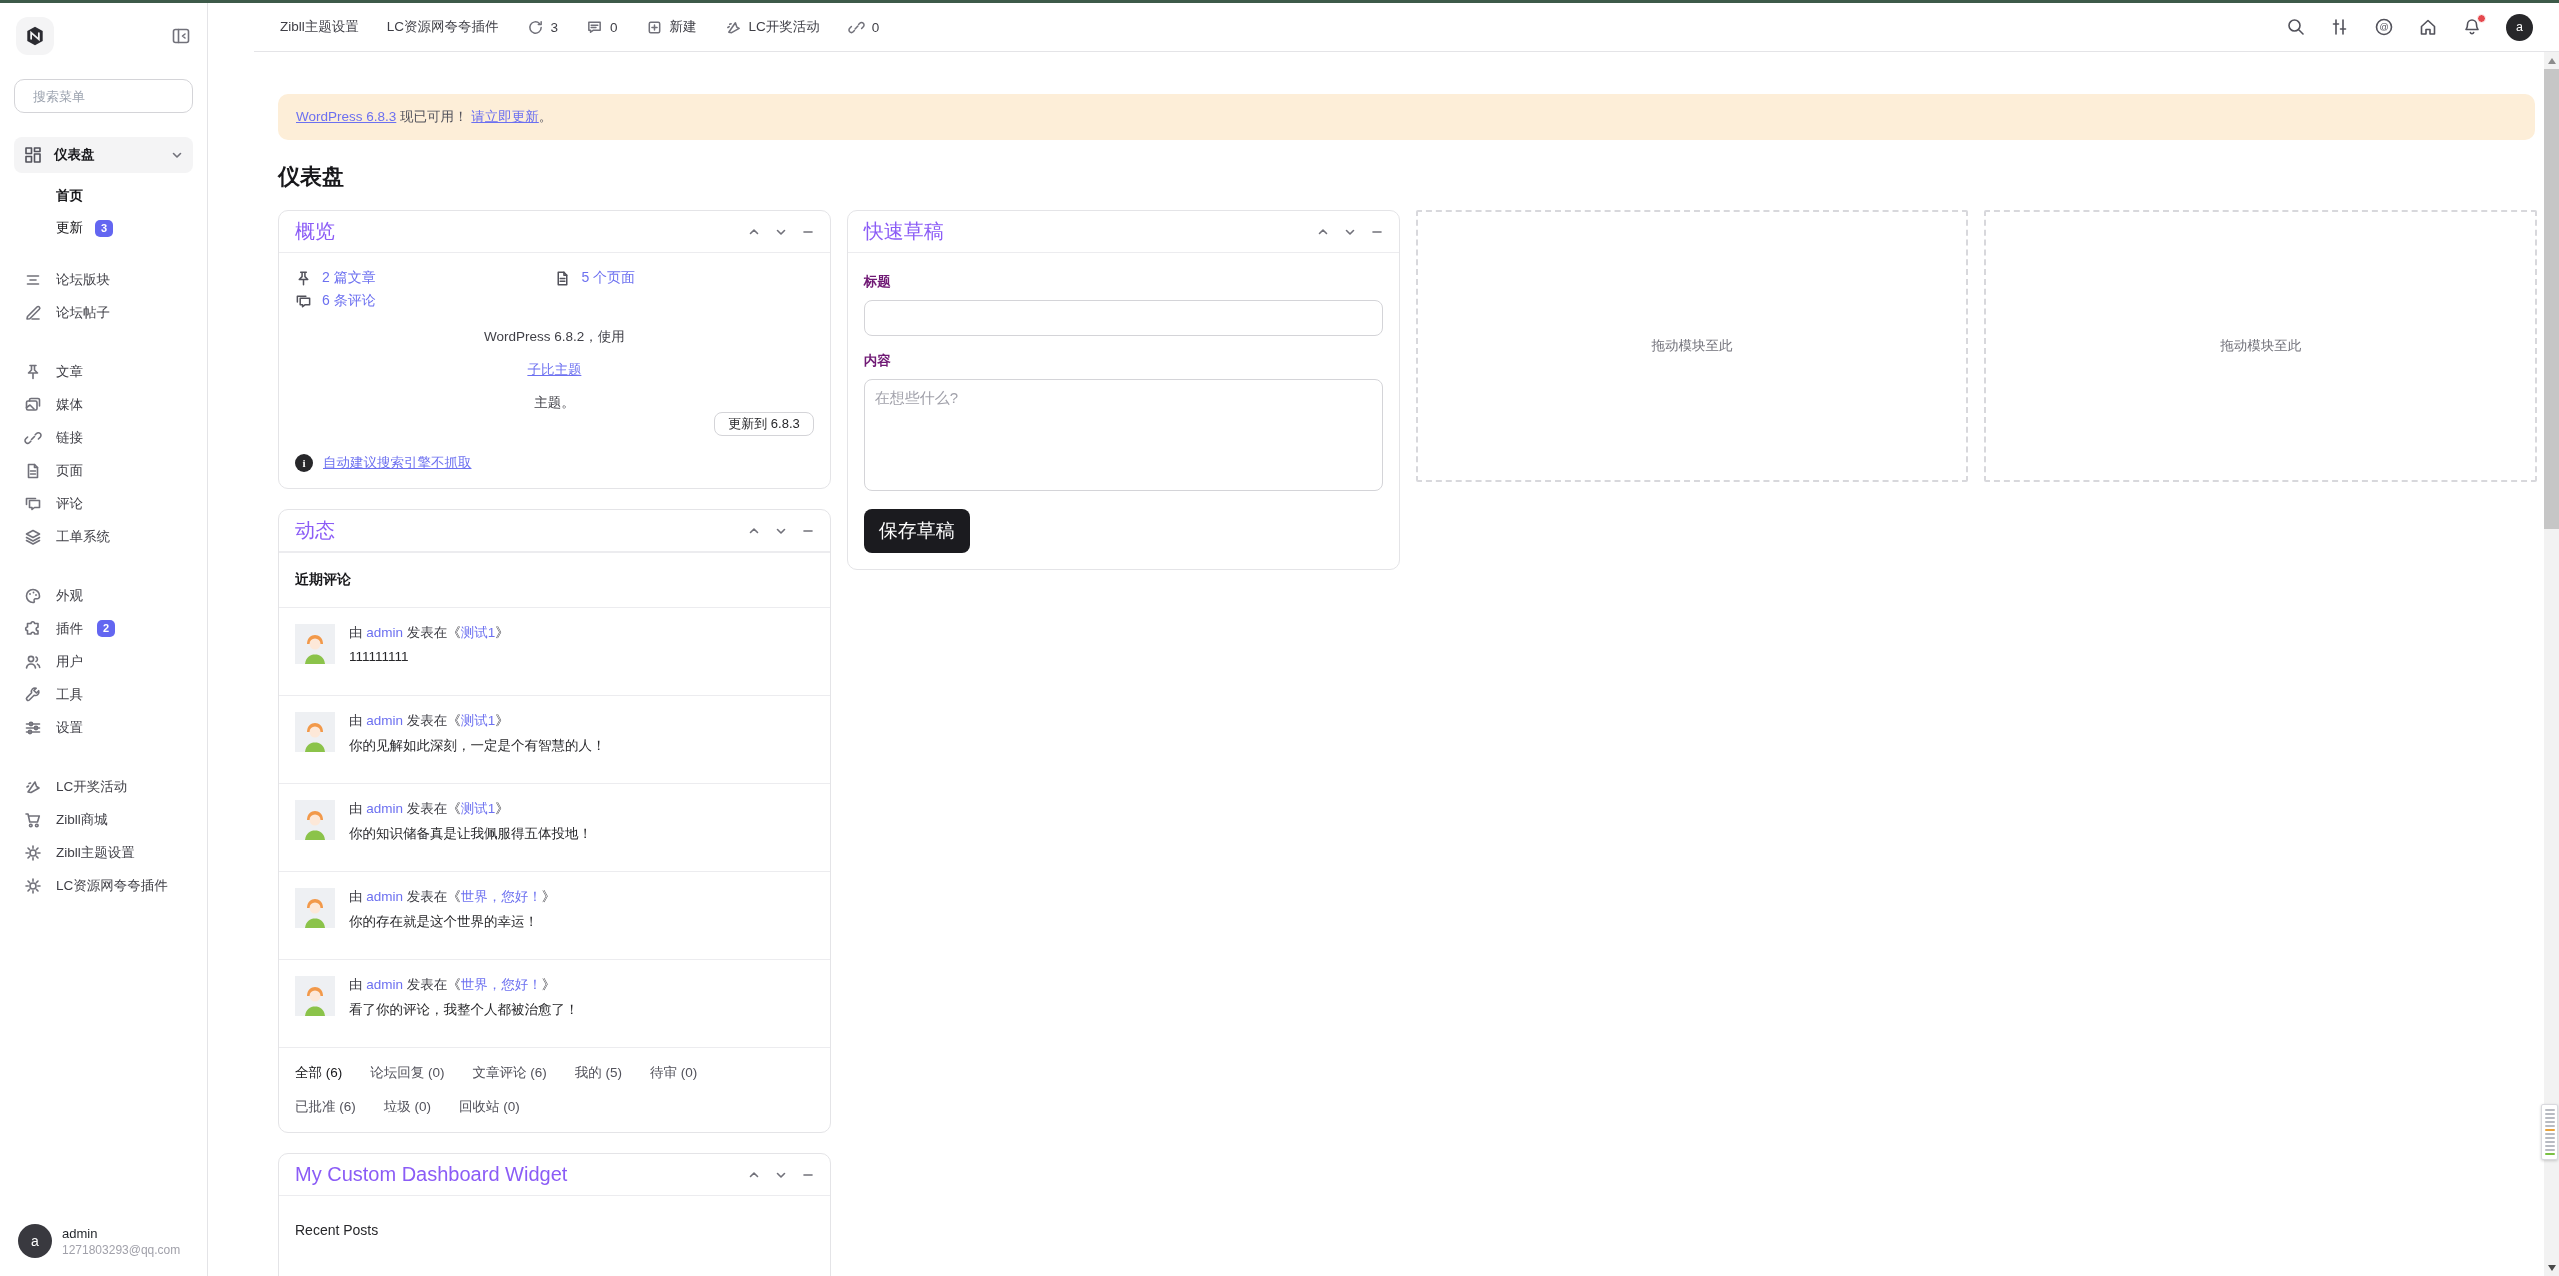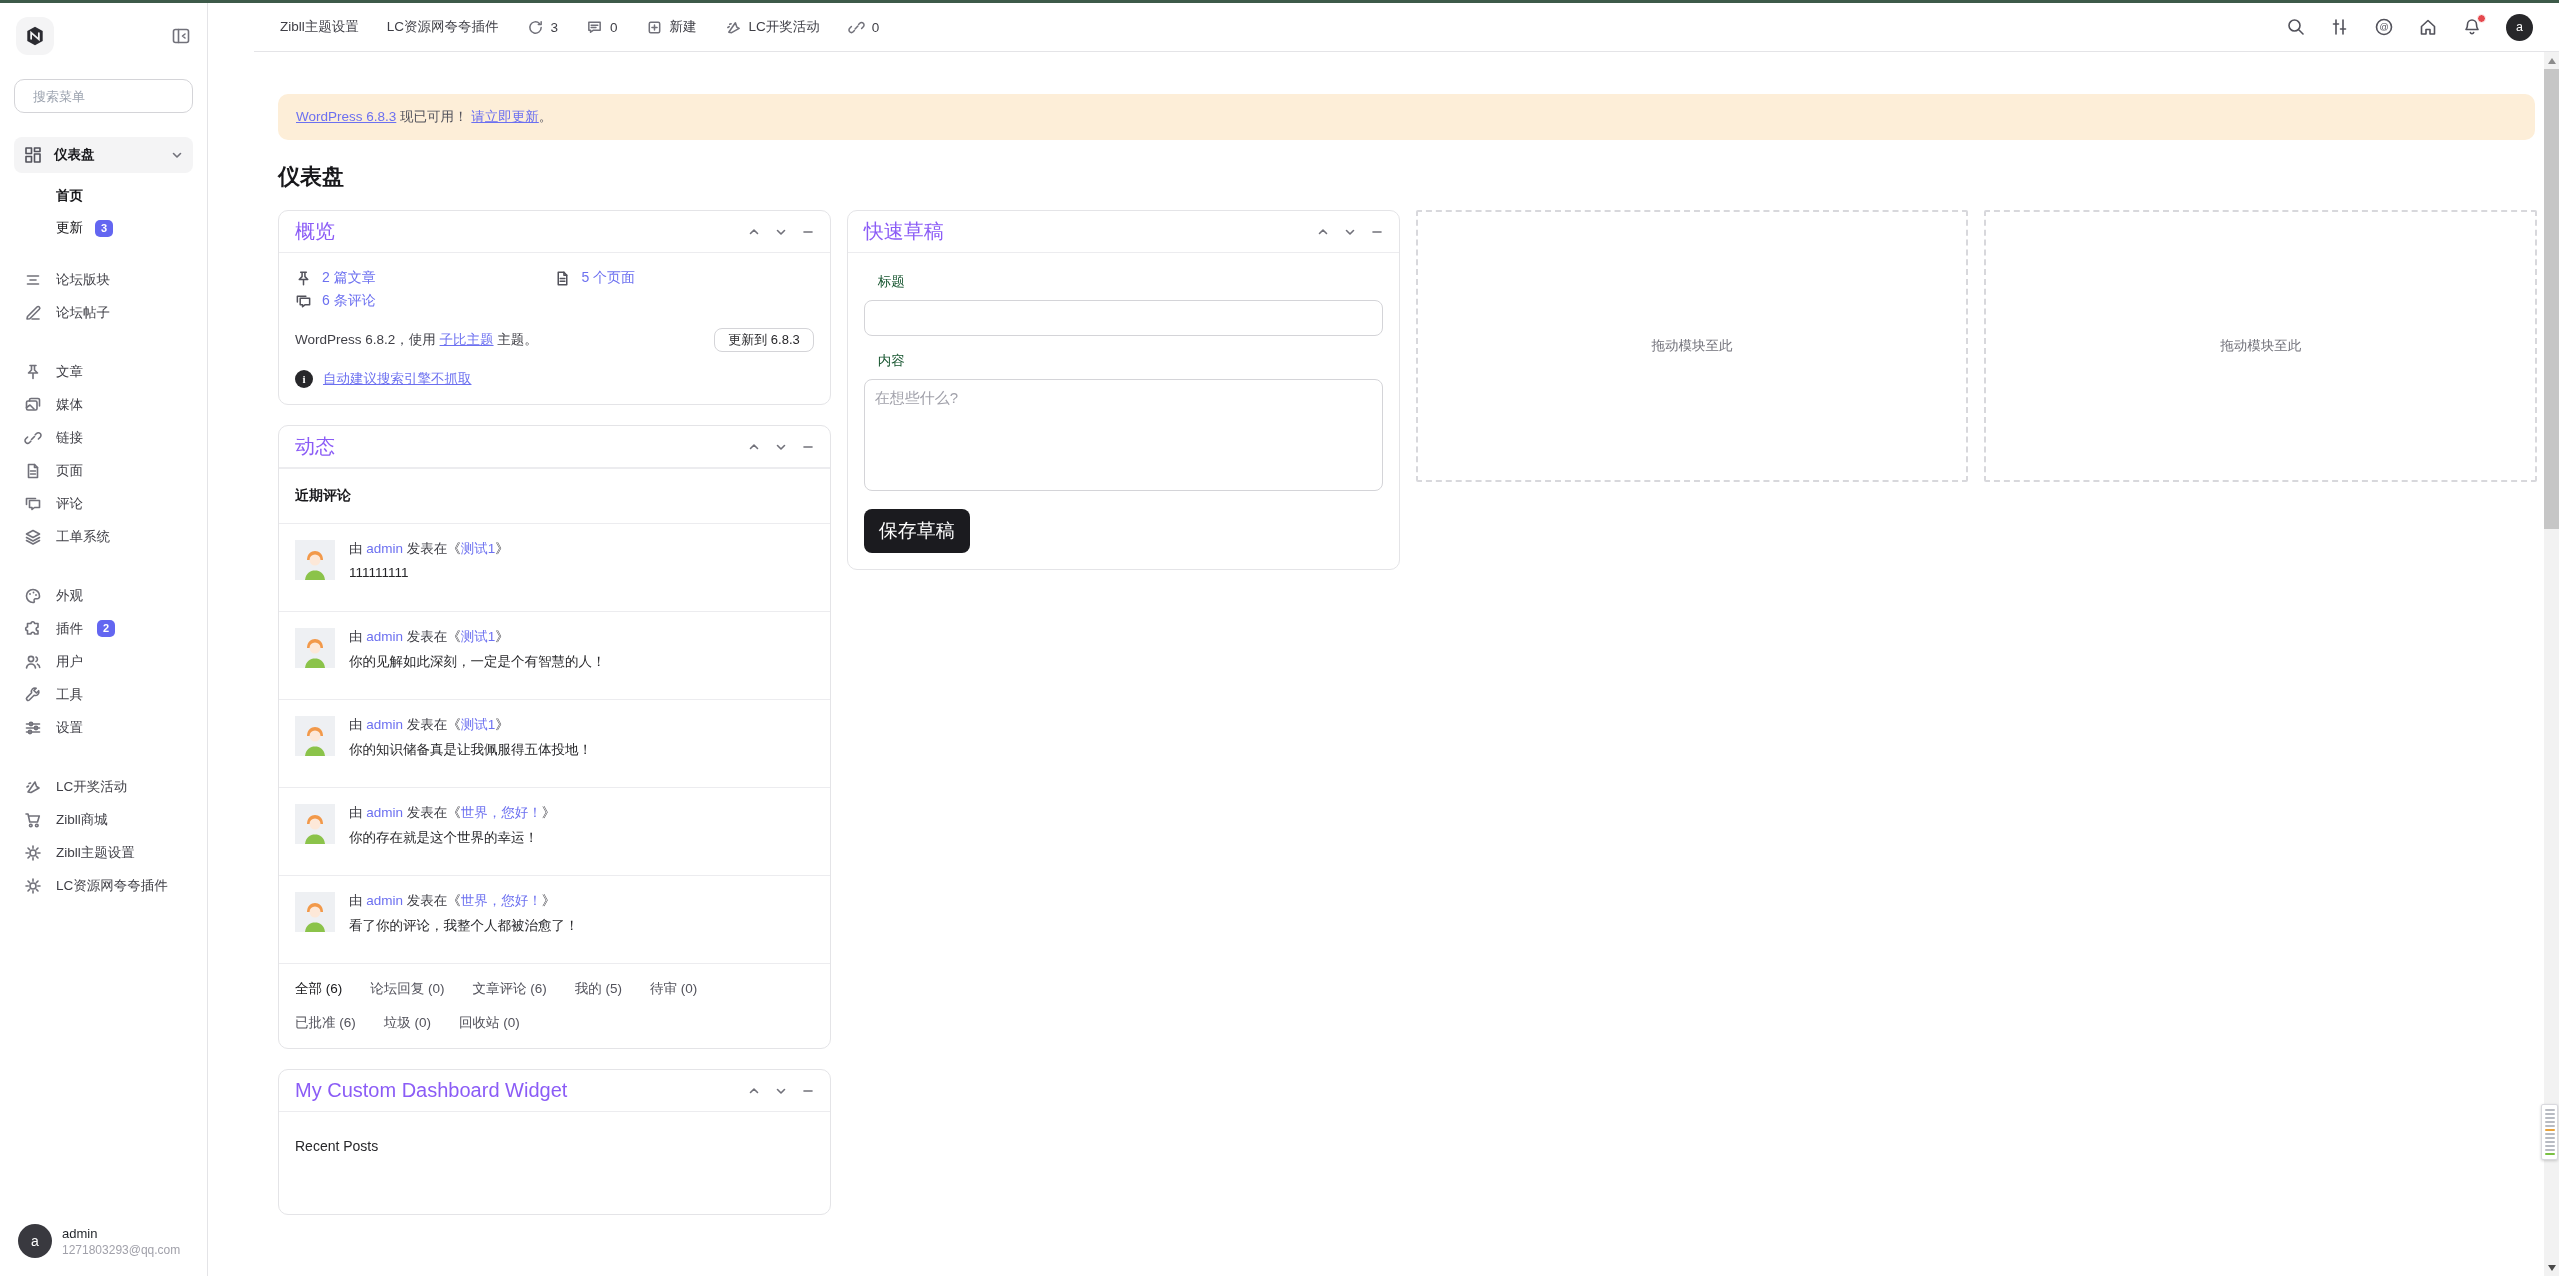--- a/index.html
+++ b/index.html
@@ -59,21 +59,21 @@
   .widget { border:1px solid #e4e4e7; border-radius:10px; background:#fff; width:100%; }
   .w-header { display:flex; align-items:center; height:42px; padding:0 16px; border-bottom:1px solid #ececef; }
   .w-title { font-size:20px; font-weight:400; color:#8b5cf6; }
   .w-controls { margin-left:auto; display:flex; align-items:center; gap:15px; color:#a1a1aa; }
   .w-controls span { cursor:pointer; display:flex; }
 
   
   .ov-body { padding:16px; }
   .ov-stats { display:grid; grid-template-columns:1fr 1fr; row-gap:5px; font-size:14px; }
   .ov-stat { display:flex; align-items:center; gap:10px; color:#52525b; }
-  .ov-version { display:flex; align-items:center; margin-top:18px; font-size:13.5px; color:#3f3f46; }
+  .ov-version { display:flex; align-items:center; margin-top:18px; font-size:13.5px; color:#3f3f46;flex-direction:column; }
   .btn-outline { margin-left:auto; background:#fff; border:1px solid #d4d4d8; border-radius:8px;
     padding:2px 13px; font-size:13px; color:#27272a; cursor:pointer; font-family:inherit; }
   .ov-info { display:flex; align-items:center; gap:10px; margin-top:18px; font-size:13.5px; }
   .info-ic { width:18px; height:18px; border-radius:50%; background:#27272a; color:#fff; font-size:11px; font-weight:700;
     display:flex; align-items:center; justify-content:center; font-family:"Liberation Serif", serif; }
 
   
   .act-section { padding:12px 16px 14px; }
   .act-label { font-size:14px; font-weight:600; color:#18181b; margin:6px 0 4px; }
   .act-post { display:flex; align-items:center; margin-top:12px; font-size:13.5px; }
@@ -84,21 +84,21 @@
   .c-meta { font-size:13.5px; color:#3f3f46; }
   .c-text { font-size:13.5px; color:#27272a; margin-top:7px; }
   .filters { padding:16px; border-top:1px solid #ececef; font-size:13.5px; }
   .filters .frow { display:flex; gap:28px; }
   .filters .frow + .frow { margin-top:16px; }
   .filter-item { color:#52525b; cursor:pointer; }
   .filter-item.first { color:#18181b; }
 
   
   .qd-body { padding:16px; font-size:13.5px; }
-  .qd-label { color:#14532d; margin:4px 14px 9px; }
+  .qd-label { color:#701a75; margin:4px 0 9px;font-weight:bold; }
   .qd-input { width:100%; height:36px; border:1px solid #d4d4d8; border-radius:8px; padding:0 10px;
     font-size:13.5px; font-family:inherit; outline:none; }
   .qd-textarea { width:100%; height:112px; border:1px solid #d4d4d8; border-radius:8px; padding:9px 10px;
     font-size:15px; font-family:inherit; outline:none; resize:none; color:#27272a; }
   .qd-textarea::placeholder, .qd-input::placeholder { color:#a1a1aa; }
   .qd-content-label { margin-top:16px; }
   .btn-dark { margin-top:15px; background:#1b1b1f; color:#fff; border:none; border-radius:8px;
     padding:9px 15px; font-size:19px; cursor:pointer; font-family:inherit; }
 
   

